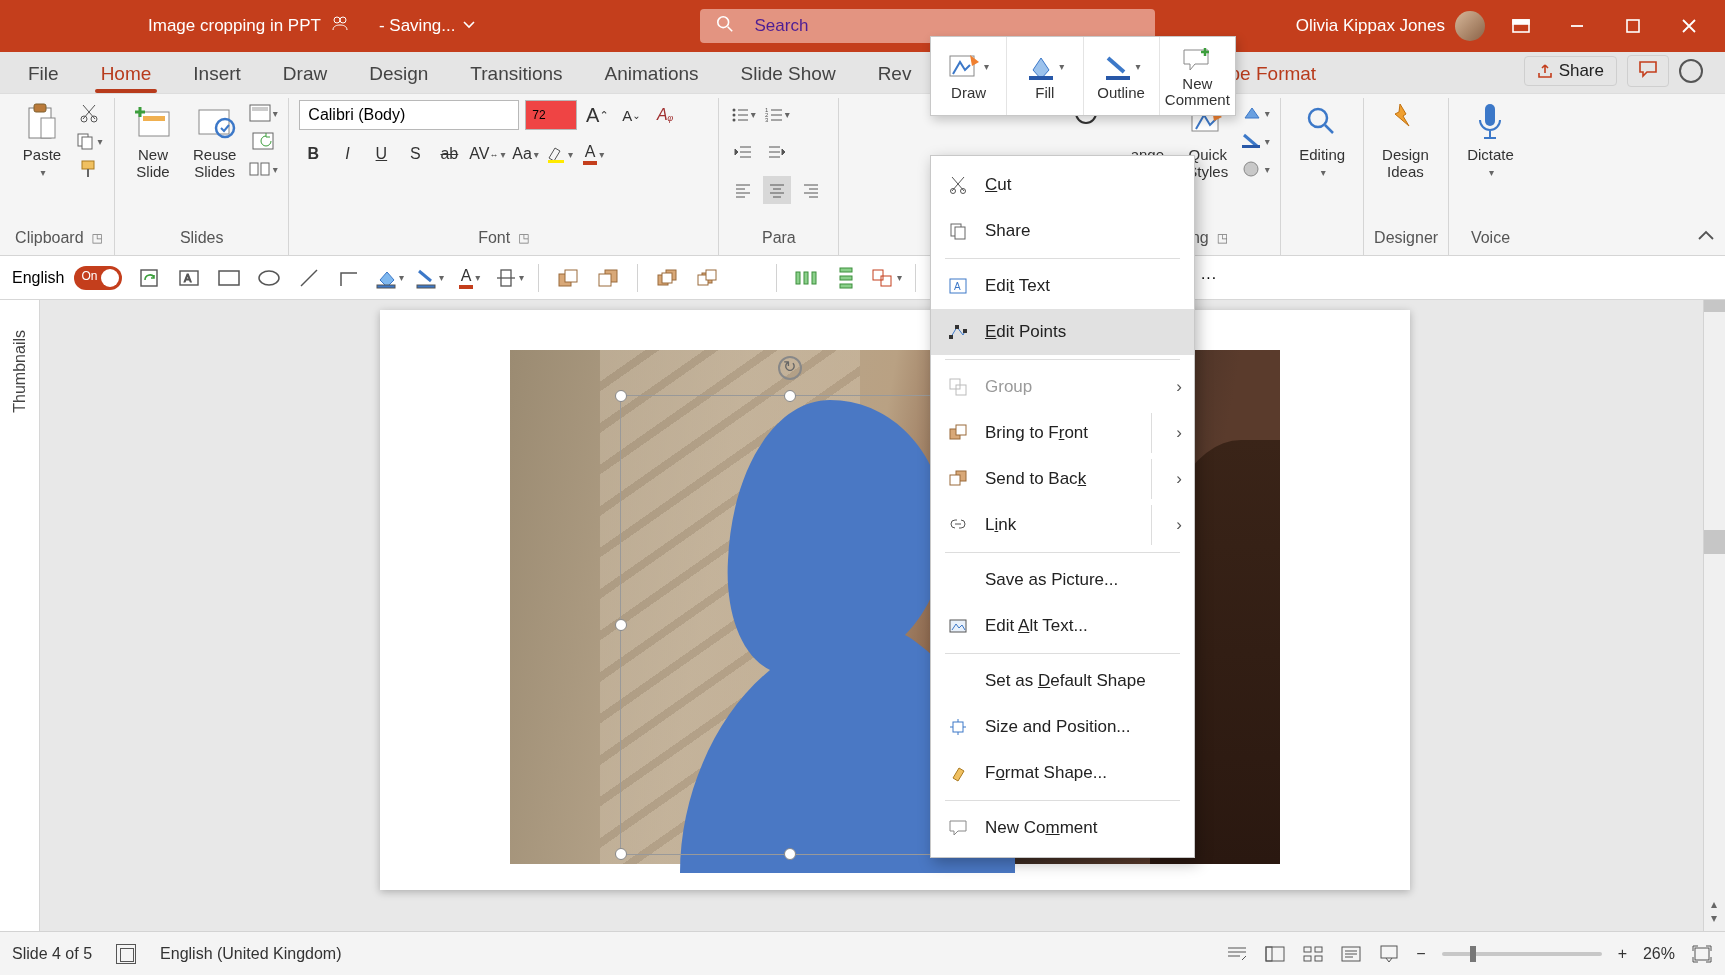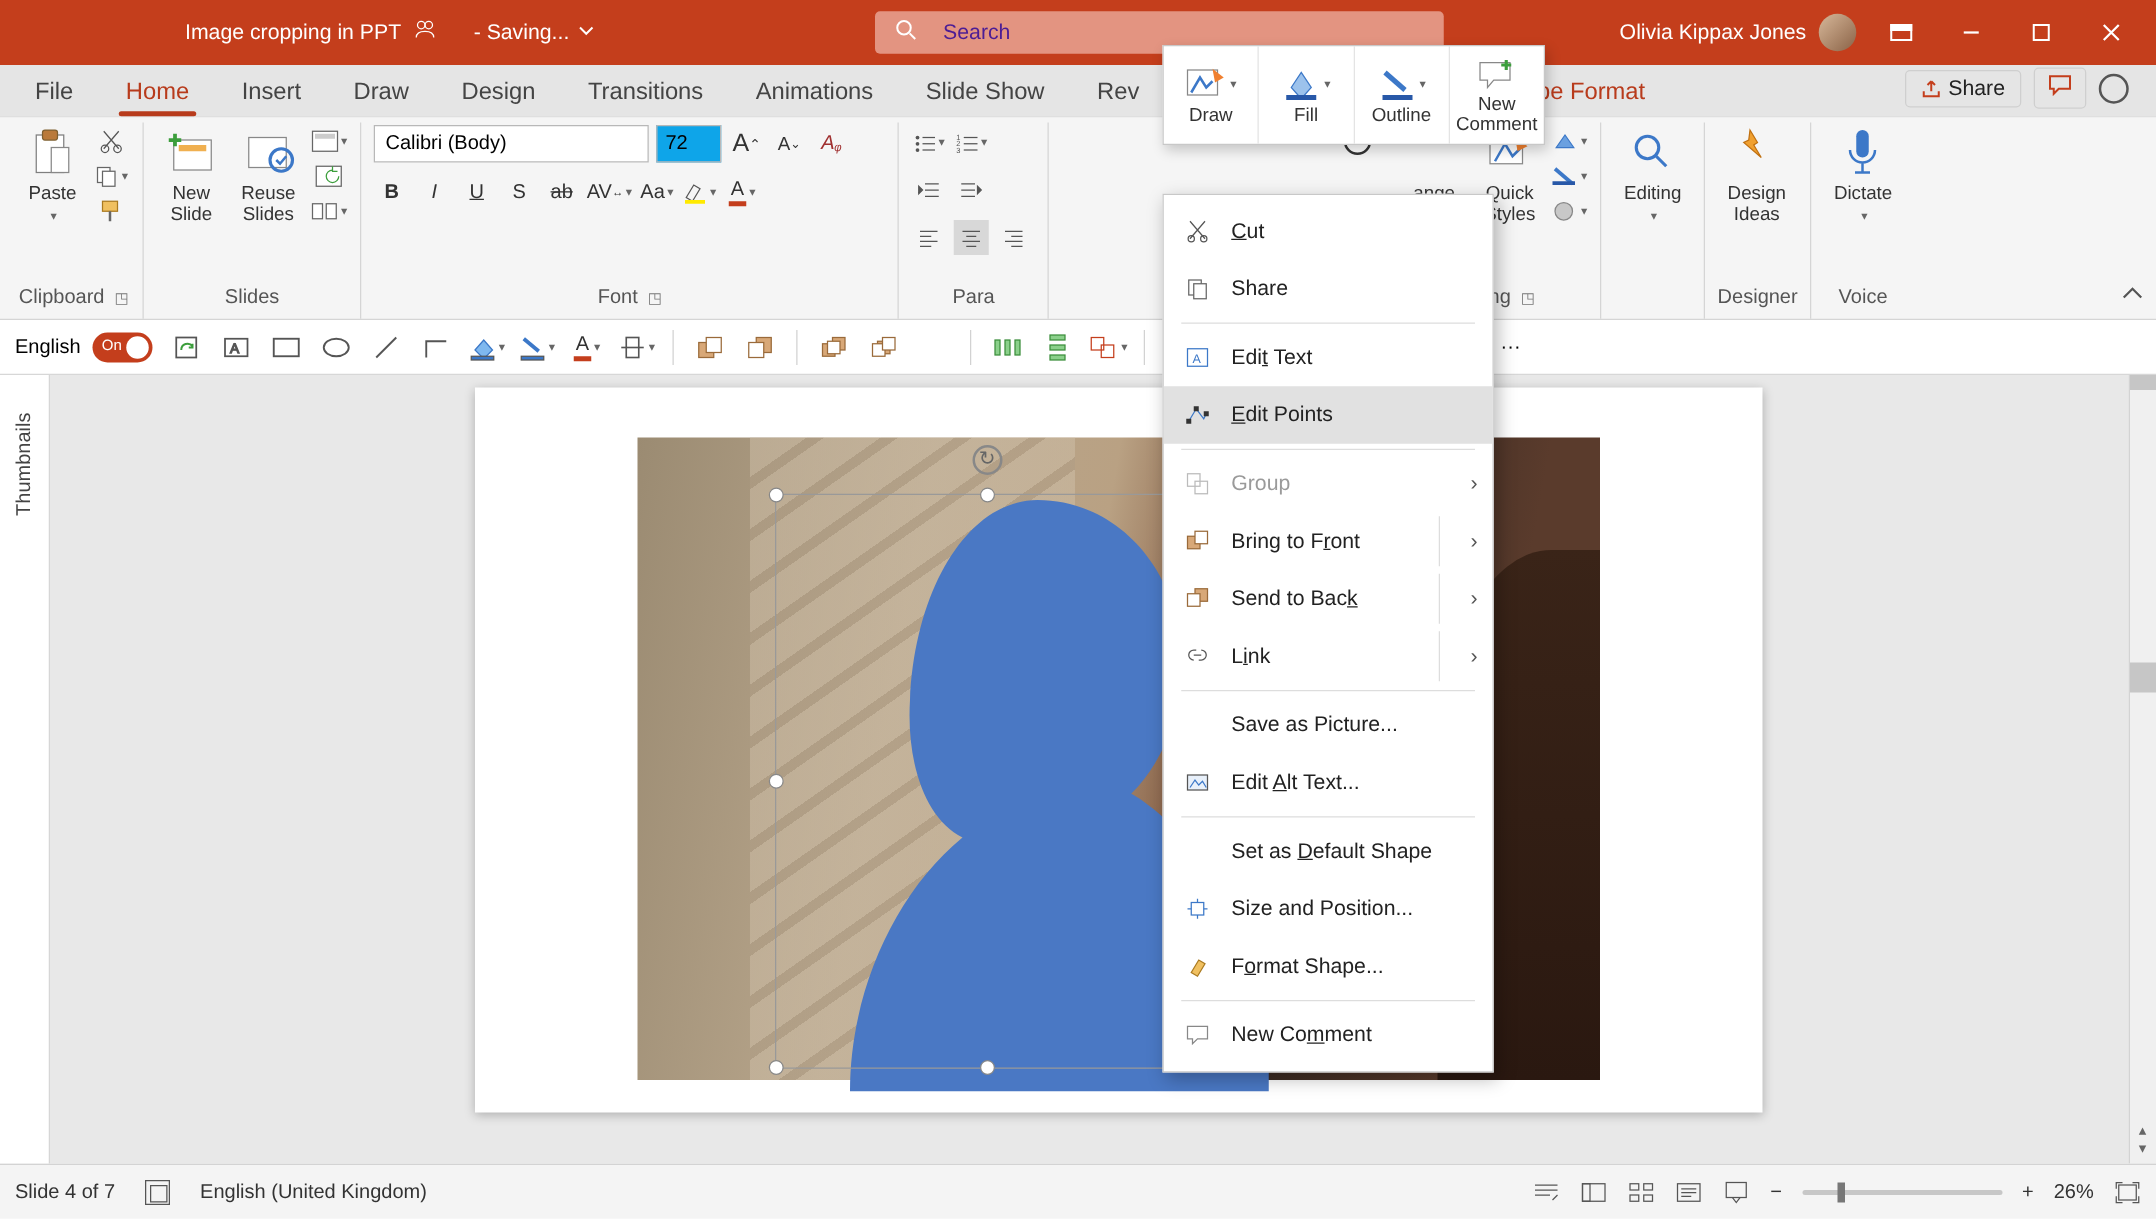--- a/index.html
+++ b/index.html
@@ -35,21 +35,21 @@
 .group { border-right:1px solid #d5d5d5; padding:2px 10px; display:flex; flex-direction:column; justify-content:space-between; }
 .group-content { display:flex; gap:4px; align-items:flex-start; height:124px; }
 .group-label { text-align:right; font-size:16px; color:#555; padding-bottom:6px; display:flex; align-items:center; justify-content:center; gap:8px;}
 .launcher { font-size:12px; color:#777;}
 .vbtn { display:flex; flex-direction:column; align-items:center; justify-content:center; gap:4px; padding:2px 8px; font-size:15px; color:#333; }
 .vbtn .icon { width:40px; height:40px; display:flex; align-items:center; justify-content:center; }
 .mini { width:30px; height:26px; display:flex; align-items:center; justify-content:center; color:#555; }
 .stack { display:flex; flex-direction:column; gap:2px;}
 .fontrow{display:flex;gap:6px;align-items:center;}
 .fontname{width:220px;height:30px;border:1px solid #b8b8b8;background:#fff;padding:0 8px;font-size:16px;display:flex;align-items:center;}
-.fontsize{width:52px;height:30px;border:1px solid #b8b8b8;background:#0ea5e9;padding:0 6px;font-size:16px;display:flex;align-items:center;}
+.fontsize{width:52px;height:30px;border:1px solid #b8b8b8;background:#ef4444;padding:0 6px;font-size:12px;display:flex;align-items:center;}
 .iconbtn{min-width:28px;height:28px;display:flex;align-items:center;justify-content:center;color:#333;}
 .caret{font-size:10px;color:#666;margin-left:2px;}
 .collapse-rib{position:absolute;right:10px;bottom:8px;}
 .collapse-rib svg{stroke:#555;fill:none;}
 
 
 .qat{height:44px;background:#fff;border-bottom:1px solid #d7d7d7;display:flex;align-items:center;padding:0 12px;gap:14px;}
 .autosave{display:flex;align-items:center;gap:10px;font-size:16px;}
 .switch{width:48px;height:24px;background:#c43e1c;border-radius:12px;position:relative;}
 .switch::after{content:"";position:absolute;right:3px;top:3px;width:18px;height:18px;background:#fff;border-radius:50%;}
@@ -868,21 +868,21 @@
     <span class="cicon">
         <svg width="18" height="18">
           <path d="M1 2h16v10H9l-4 4v-4H1z" stroke="#888" fill="#fff"></path>
         </svg>
       </span>
     <span>New Co<u class="ak">m</u>ment</span>
   </div>
 </div>
 
 <div class="status">
-  <span>Slide 4 of 7</span>
+  <span>Slide 4 of 5</span>
   <span class="lang-ico"></span>
   <span>English (United Kingdom)</span>
   <div class="right">
     <span class="vbico">
         <svg width="22" height="16">
           <path d="M2 2h18M2 6h18M2 10h12" stroke="#555"></path>
           <path d="M20 10l-4 4" stroke="#555"></path>
         </svg>
       </span>
     <span class="vbico">

